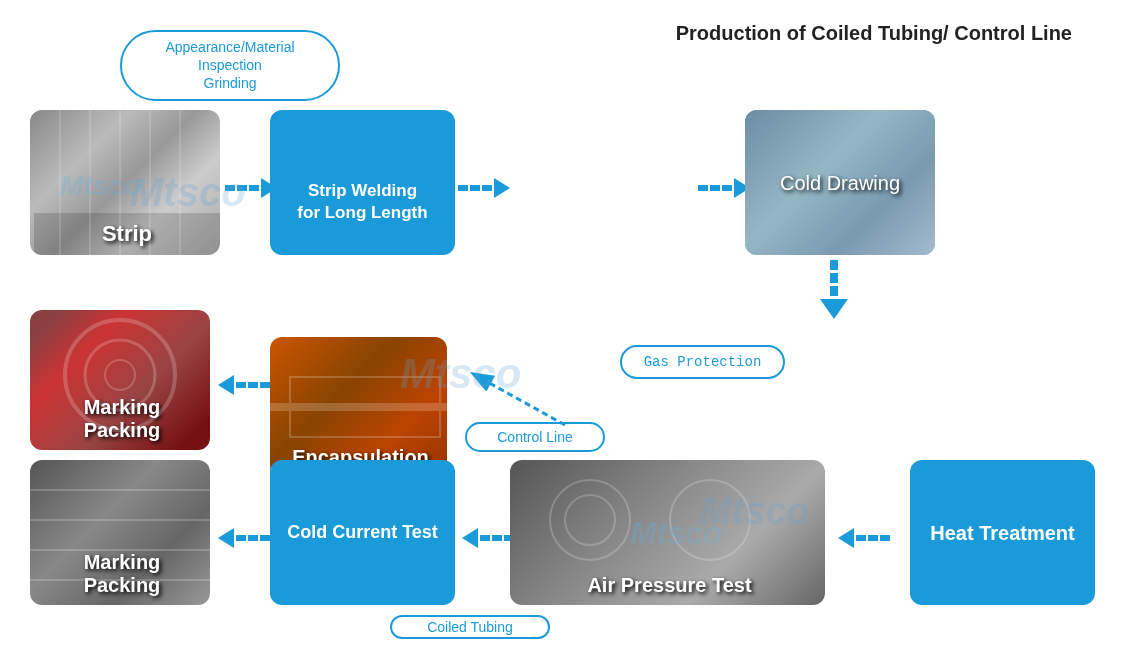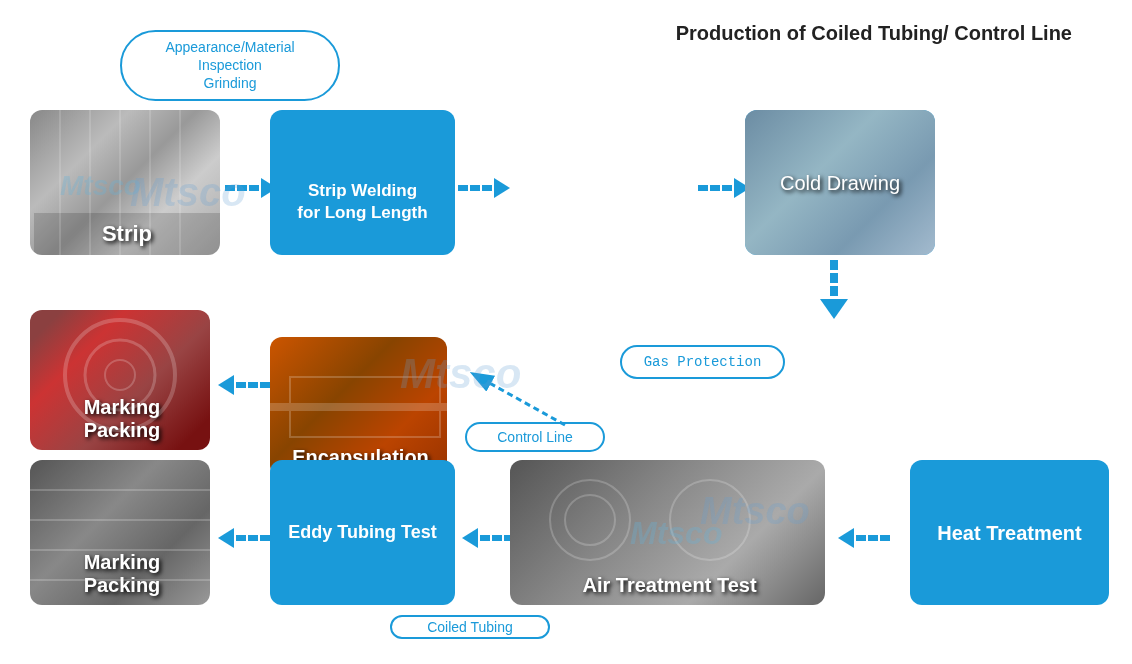--- a/index.html
+++ b/index.html
@@ -261,21 +261,21 @@
 
   <svg style="position:absolute;top:370px;left:455px;overflow:visible;" width="120" height="60">
     <defs>
       <marker id="arrowBlue" markerWidth="8" markerHeight="8" refX="6" refY="3" orient="auto">
         <path d="M0,0 L0,6 L8,3 z" fill="#1a9ad9"></path>
       </marker>
     </defs>
     <line x1="110" y1="55" x2="20" y2="5" stroke="#1a9ad9" stroke-width="3" stroke-dasharray="6,4" marker-end="url(#arrowBlue)"></line>
   </svg>
 
-  <div class="blue-box" style="left:910px; top:460px; width:199px; height:145px; font-size:20px;">
+  <div class="blue-box" style="left:910px; top:460px; width:185px; height:145px; font-size:20px;">
     <span>Heat Treatment</span>
   </div>
 
   <div class="arrow-left" style="left:838px; top:528px;">
     <div class="arrowhead"></div>
     <div class="dash"></div>
       <div class="dash"></div>
       <div class="dash"></div>
   </div>
 
@@ -291,32 +291,32 @@
   </div>
 
   <div class="arrow-left" style="left:218px; top:528px;">
     <div class="arrowhead"></div>
     <div class="dash"></div>
       <div class="dash"></div>
       <div class="dash"></div>
   </div>
 
   <div class="blue-box" style="left:270px; top:460px; width:185px; height:145px; font-size:18px;">
-    <span>Eddy Tubing Test</span>
+    <span>Cold Current Test</span>
   </div>
 
   <div class="arrow-left" style="left:462px; top:528px;">
     <div class="arrowhead"></div>
     <div class="dash"></div>
       <div class="dash"></div>
       <div class="dash"></div>
   </div>
 
   <div class="photo-box airpressure-bg" style="left:510px; top:460px; width:315px; height:145px;">
-    <div class="photo-label" style="font-size:20px;font-weight:900;text-shadow:2px 2px 4px #000;">Air Treatment Test</div>
+    <div class="photo-label" style="font-size:20px;font-weight:900;text-shadow:2px 2px 4px #000;">Air Pressure Test</div>
     <svg width="315" height="145" style="position:absolute;top:0;left:0;opacity:0.2">
       <circle cx="80" cy="60" r="40" stroke="#fff" stroke-width="2" fill="none"></circle>
       <circle cx="80" cy="60" r="25" stroke="#fff" stroke-width="2" fill="none"></circle>
       <circle cx="200" cy="60" r="40" stroke="#fff" stroke-width="2" fill="none"></circle>
     </svg>
 
     <div class="watermark" style="top:55px;left:120px;font-size:32px;color:rgba(100,180,220,0.3);">Mtsco</div>
   </div>
 
   <div class="oval-label" style="top:615px; left:390px; width:160px; padding:1px 14px;">

